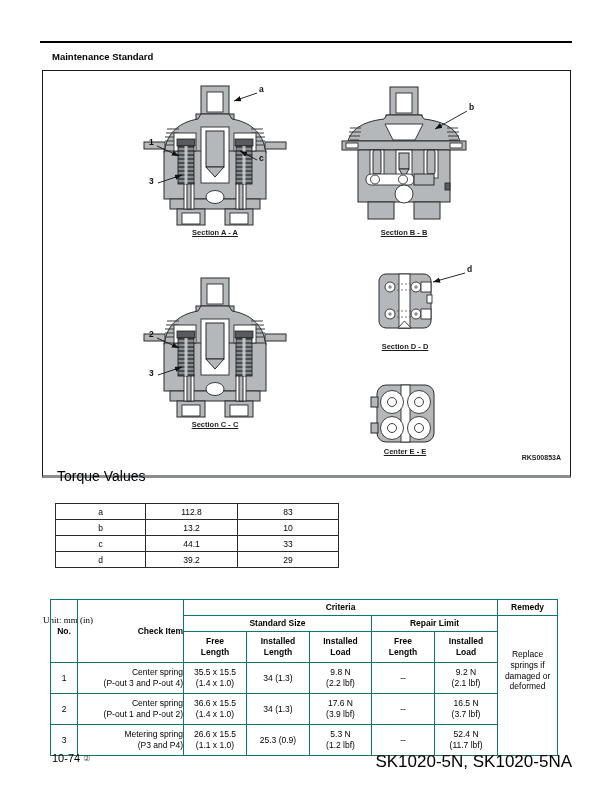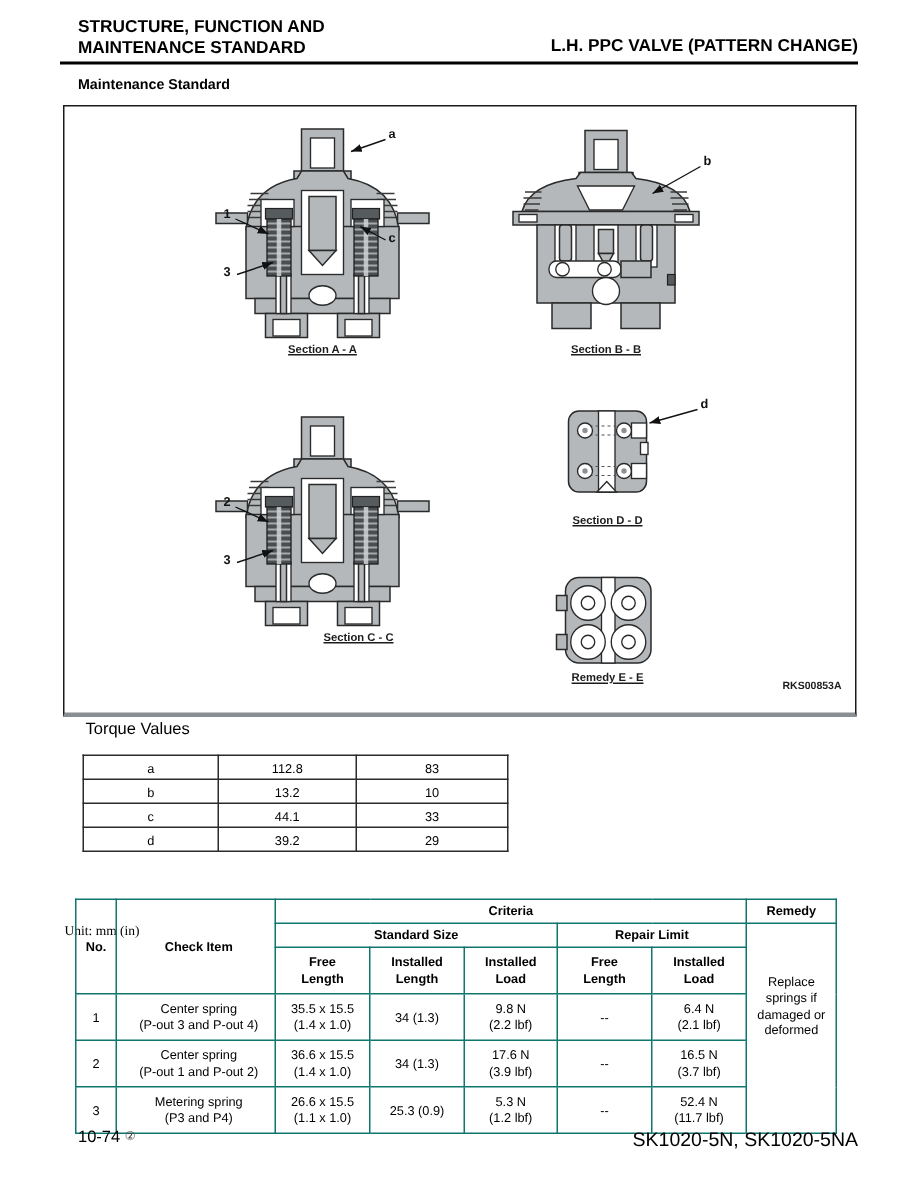--- a/index.html
+++ b/index.html
@@ -15,49 +15,44 @@
           border:1px solid #1a1a1a;border-bottom:3px solid #898e92;}
   .figure svg{position:absolute;left:0;top:0;}
   .cap{position:absolute;font-weight:bold;font-size:7.5px;color:#1c1c1c;transform:translateX(-50%);white-space:nowrap;text-decoration:underline;}
   .lbl{position:absolute;font-weight:bold;font-size:8.5px;color:#111;}
   .figref{position:absolute;right:9px;top:383px;font-weight:bold;font-size:7px;color:#1c1c1c;}
   .gb{fill:#b4b8ba;stroke:#2a2a2a;stroke-width:1;}
   .wb{fill:#ffffff;stroke:#2a2a2a;stroke-width:0.9;}
   .dk{fill:#565b5e;stroke:#222;stroke-width:0.8;}
   .ld{stroke:#111;stroke-width:0.9;fill:none;}
   
-  .tq-title{position:absolute;left:57px;top:480px;font-size:11px;text-align:right;}
+  .tq-title{position:absolute;left:57px;top:468px;font-size:14px;text-align:right;}
   table.tq{position:absolute;left:55px;top:503px;width:283px;border-collapse:collapse;font-size:8.5px;table-layout:fixed;}
   table.tq td{border:1px solid #2b2b2b;text-align:center;height:15px;padding:0;}
   
   .unit{position:absolute;left:43px;top:615px;font-family:"Liberation Serif",serif;font-size:9px;}
   table.crit{position:absolute;left:50px;top:599px;width:507px;border-collapse:collapse;
              font-size:8.5px;table-layout:fixed;line-height:1.25;}
   table.crit td{border:1px solid #0f766e;text-align:center;padding:0;}
   table.crit td.b{font-weight:bold;}
-  table.crit td.left{text-align:center;padding-left:4px;}
+  table.crit td.left{text-align:right;padding-left:4px;}
   .h15 td{height:15px;}
   .h30 td{height:30px;}
   .hdr2{max-width:40px;margin:0 auto;font-weight:bold;}
   .remedy-cell{vertical-align:middle;padding-bottom:30px !important;}
   
   .footer-left{position:absolute;left:52px;top:752px;font-size:11px;}
   .footer-left .mark{font-size:8px;vertical-align:1px;color:#444;}
-  .footer-right{position:absolute;right:40px;top:752px;font-size:13px;}
+  .footer-right{position:absolute;right:40px;top:752px;font-size:17px;}
 </style>
 </head>
 <body>
 
 <div class="page">
 
-  <div class="hdr-left">
-    <div>STRUCTURE, FUNCTION AND</div>
-    <div>MAINTENANCE STANDARD</div>
-  </div>
-  <div class="hdr-right">L.H. PPC VALVE (PATTERN CHANGE)</div>
   <div class="rule"></div>
   <div class="sec-title">Maintenance Standard</div>
 
   <div class="figure">
     <svg width="527" height="404" viewBox="0 0 527 404">
       <defs>
         <pattern id="spr" width="4" height="4" patternUnits="userSpaceOnUse">
           <rect width="4" height="4" fill="#4a4e51"></rect>
           <path d="M0,2 H4" stroke="#b9bdbf" stroke-width="1.1"></path>
         </pattern>
@@ -190,23 +185,23 @@
     <div class="lbl" style="left:106px;top:66px;">1</div>
     <div class="lbl" style="left:106px;top:105px;">3</div>
     <div class="lbl" style="left:216px;top:82px;">c</div>
     <div class="lbl" style="left:426px;top:31px;">b</div>
     <div class="lbl" style="left:106px;top:258px;">2</div>
     <div class="lbl" style="left:106px;top:297px;">3</div>
     <div class="lbl" style="left:424px;top:193px;">d</div>
 
     <div class="cap" style="left:172px;top:157px;">Section A - A</div>
     <div class="cap" style="left:361px;top:157px;">Section B - B</div>
-    <div class="cap" style="left:172px;top:349px;margin-left:24px;">Section C - C</div>
+    <div class="cap" style="left:172px;top:349px;">Section C - C</div>
     <div class="cap" style="left:362px;top:271px;">Section D - D</div>
-    <div class="cap" style="left:362px;top:376px;">Remedy E - E</div>
+    <div class="cap" style="left:362px;top:376px;">Center E - E</div>
     <div class="figref">RKS00853A</div>
   </div>
 
   <div class="tq-title">Torque Values</div>
   <table class="tq">
     <colgroup>
         <col style="width:90px">
         <col style="width:92px">
         <col style="width:101px">
       </colgroup>
@@ -290,21 +285,21 @@
         <div>35.5 x 15.5</div>
             <div>(1.4 x 1.0)</div>
       </td>
       <td>34 (1.3)</td>
       <td>
         <div>9.8 N</div>
             <div>(2.2 lbf)</div>
       </td>
       <td>--</td>
       <td>
-        <div>6.4 N</div>
+        <div>9.2 N</div>
             <div>(2.1 lbf)</div>
       </td>
     </tr>
     <tr class="h30">
       <td>2</td>
       <td class="left">
         <div>Center spring</div>
             <div>(P-out 1 and P-out 2)</div>
       </td>
       <td>

